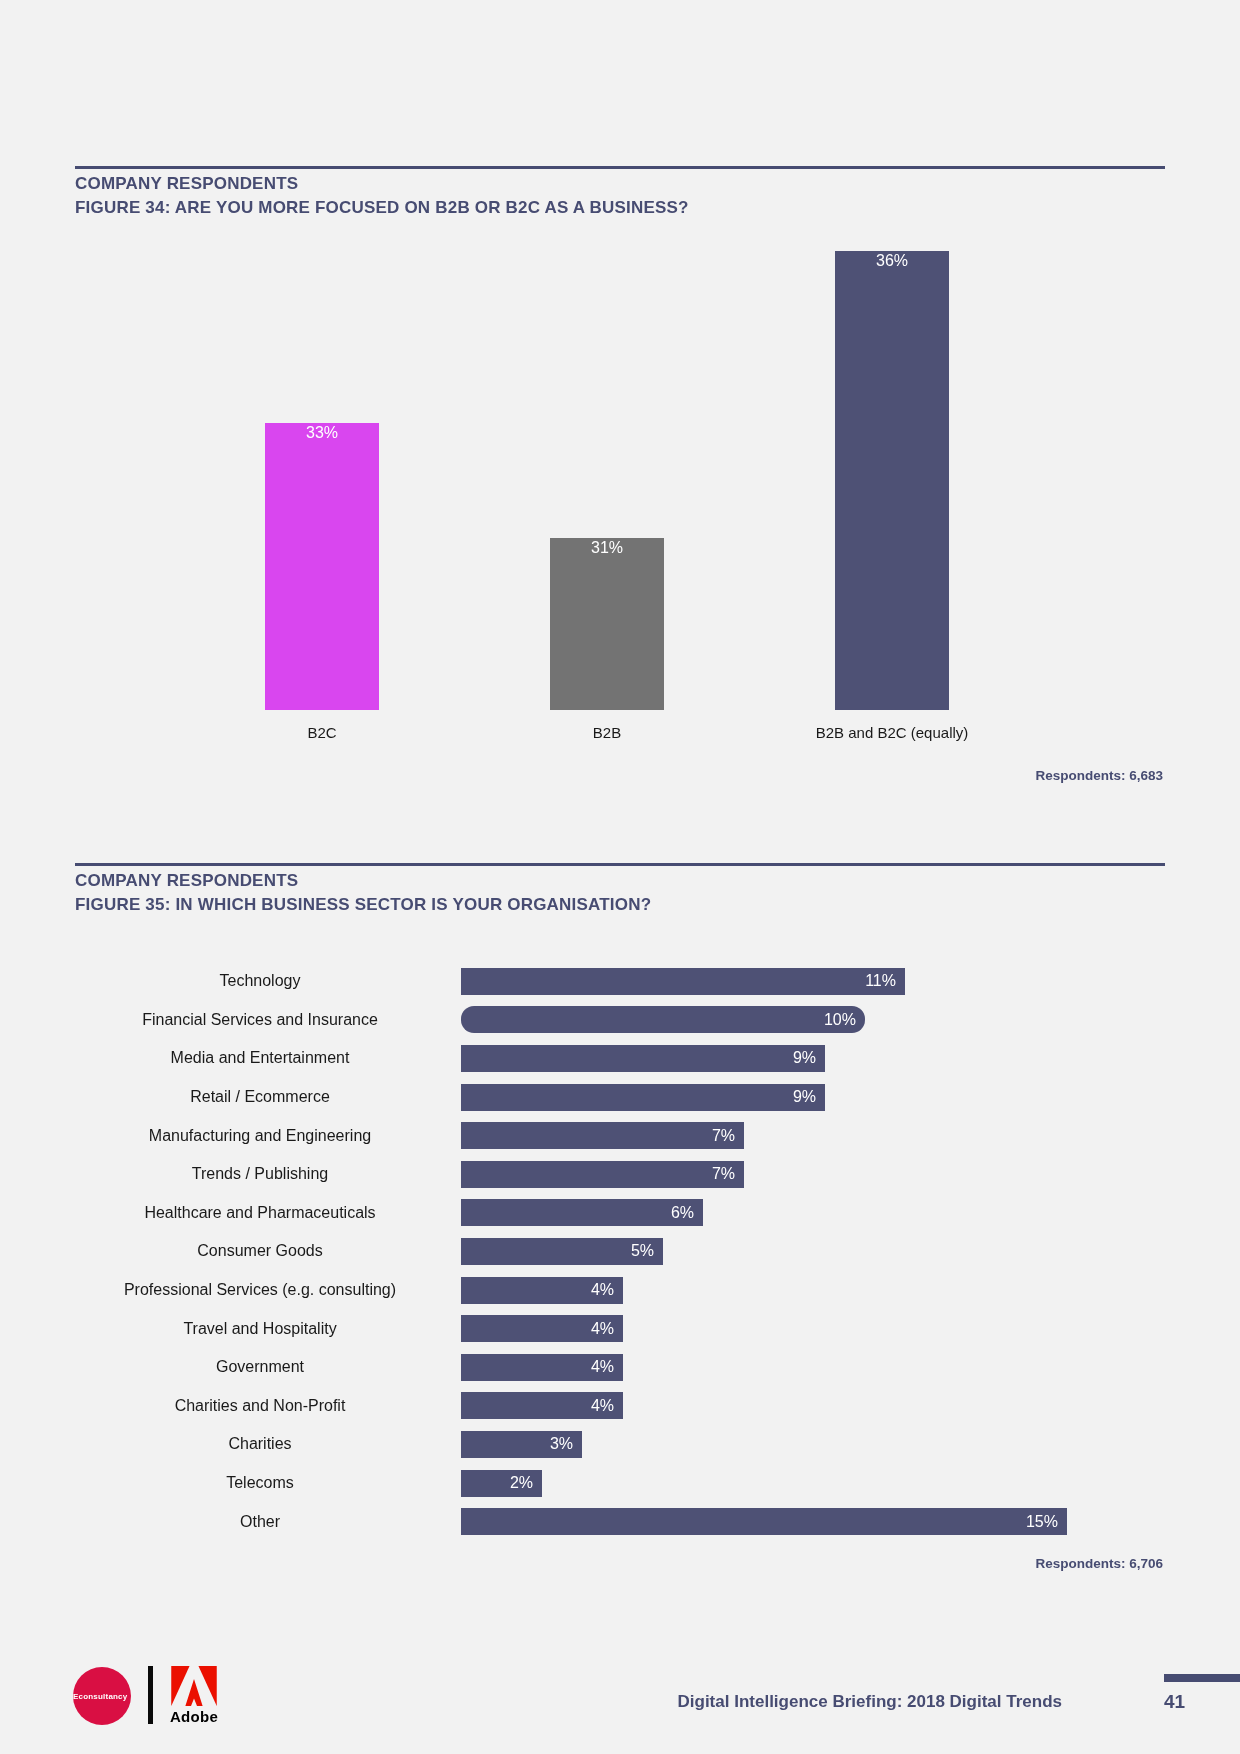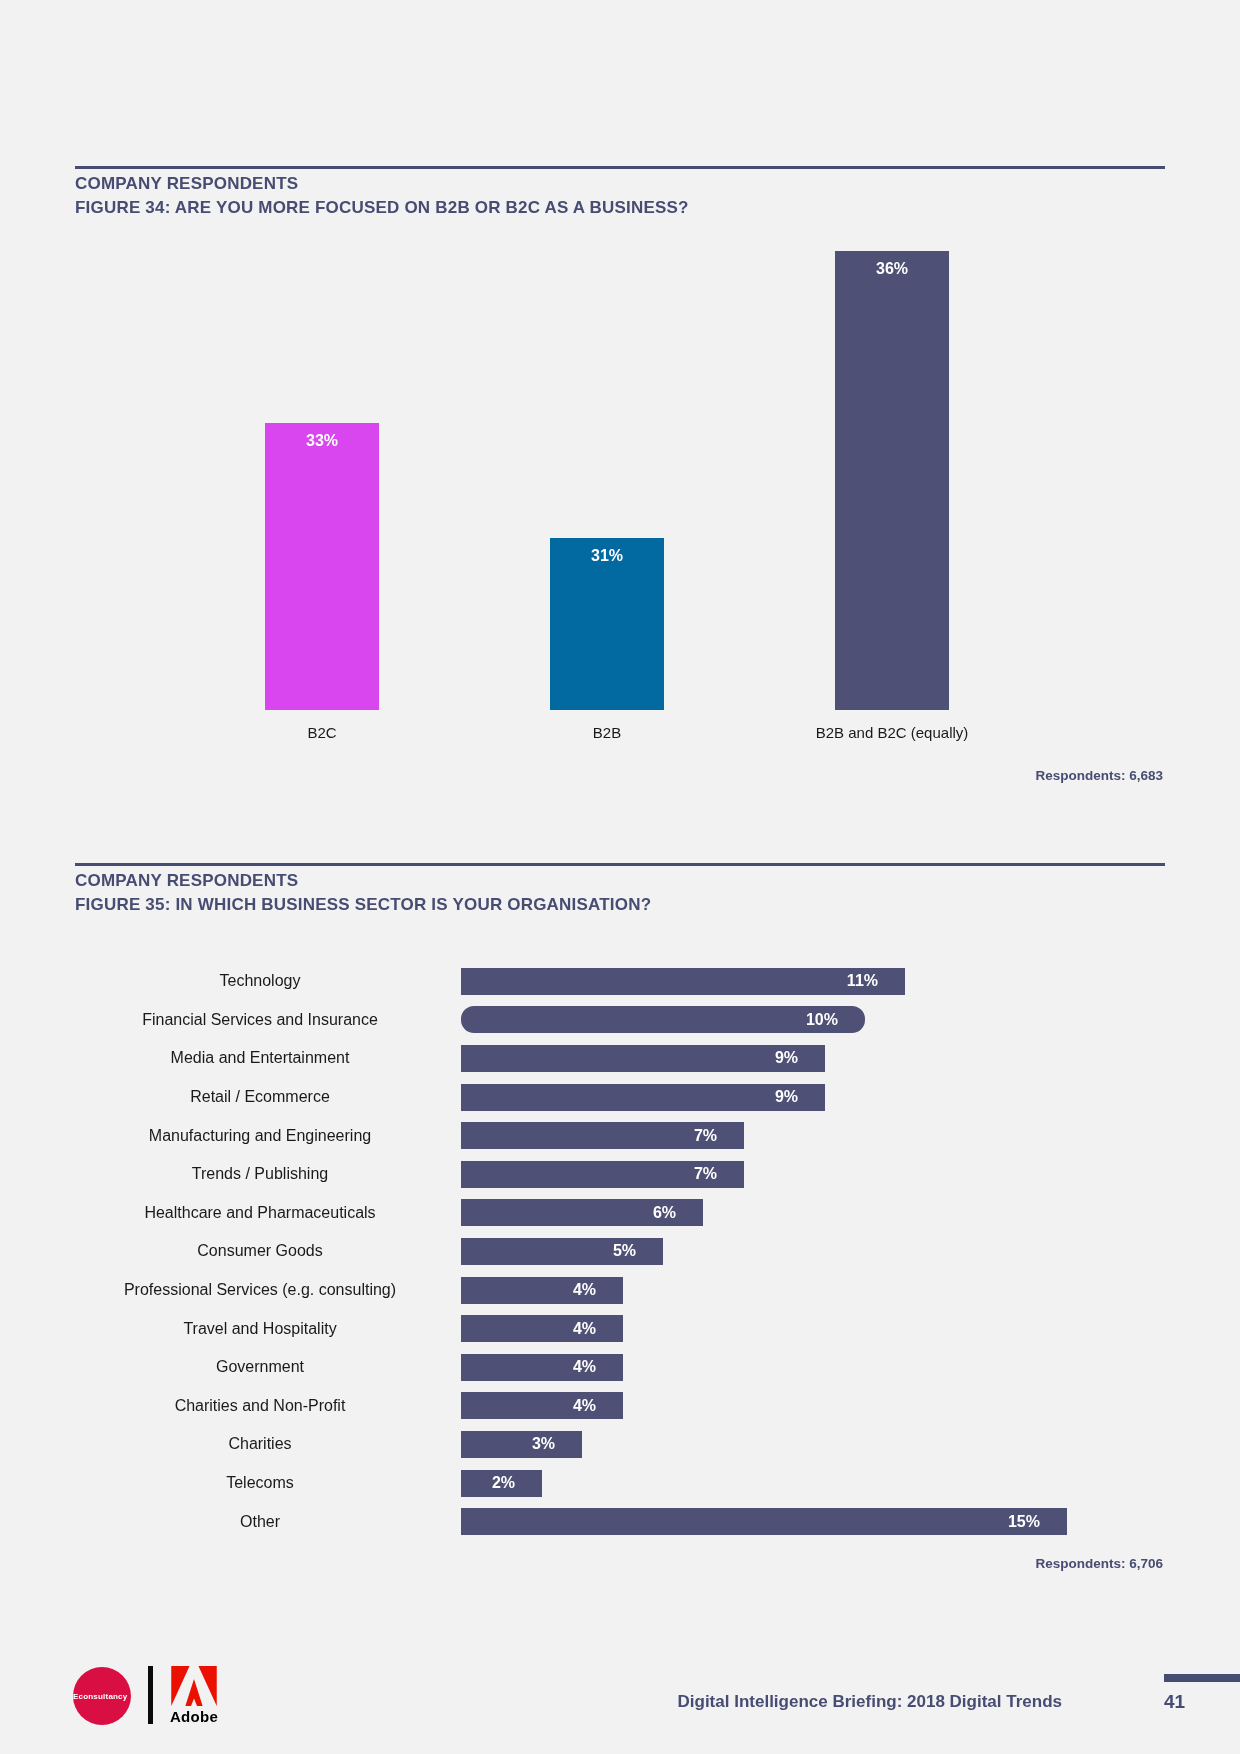--- a/index.html
+++ b/index.html
@@ -7,29 +7,29 @@
   body { font-family:"Liberation Sans", sans-serif; }
   .page { position:relative; width:1240px; height:1754px; margin:0 auto; background:#f2f2f2; overflow:hidden; }
 
   .rule { position:absolute; left:75px; width:1090px; height:3px; background:#474c72; }
   .sec-label, .fig-title { position:absolute; left:75px; font-size:17px; font-weight:bold; color:#474c72; letter-spacing:.2px; line-height:1.2; }
   .respondents { position:absolute; right:77px; font-size:13.5px; font-weight:bold; color:#474c72; }
 
   
   #vchart34 { position:absolute; left:75px; top:251px; width:1090px; height:459px; }
   .vbar { position:absolute; bottom:0; width:114px; background:#4e5175; text-align:center; }
-  .vbar-value { display:block; padding-top:9px; color:#ffffff; font-weight:bold; font-size:16px; }
+  .vbar-value { display:block; padding-top:1px; color:#ffffff; font-weight:normal; font-size:16px; }
   .vbar-cat { position:absolute; top:473px; width:300px; text-align:center; font-size:15px; color:#1a1a1a; }
 
   
   #hchart35 { position:absolute; left:75px; top:962px; width:1090px; }
   .hrow { display:flex; align-items:center; height:38.6px; }
   .hlabel { flex:none; width:370px; margin-right:16px; text-align:center; font-size:16px; color:#1a1a1a; white-space:nowrap; }
   .hbar { flex:none; height:27px; background:#4e5175; display:flex; align-items:center; justify-content:flex-end; }
-  .hbar-value { color:#ffffff; font-weight:bold; font-size:16px; padding-right:27px; }
+  .hbar-value { color:#ffffff; font-weight:normal; font-size:16px; padding-right:9px; }
 
   
   .econ-logo { position:absolute; left:73px; top:1667px; width:58px; height:58px; border-radius:50%;
                display:flex; align-items:center; justify-content:flex-start; color:#fff;
                font-size:8px; font-weight:bold; letter-spacing:.2px; }
   .logo-divider { position:absolute; left:148px; top:1666px; width:5px; height:58px; background:#0a0a0a; }
   .adobe-logo { position:absolute; left:164px; top:1666px; width:60px; text-align:center; }
   .adobe-logo svg { display:block; margin:0 auto; }
   .adobe-word { margin-top:2px; font-size:15px; font-weight:bold; color:#000; letter-spacing:.3px; }
   .report-title { position:absolute; right:178px; top:1692px; font-size:17px; font-weight:bold; color:#474c72; }
@@ -42,21 +42,21 @@
 <div class="page">
 
   <div class="rule" style="top:166px"></div>
   <div class="sec-label" style="top:174px">COMPANY RESPONDENTS</div>
   <div class="fig-title" style="top:198px">FIGURE 34: ARE YOU MORE FOCUSED ON B2B OR B2C AS A BUSINESS?</div>
   <div id="vchart34">
       <div class="vbar" style="left: 190px; height: 287px; background: #d946ef;">
         <span class="vbar-value">33%</span>
       </div>
       <div class="vbar-cat" style="left: 97px;">B2C</div>
-      <div class="vbar" style="left: 475px; height: 172px; background: #0369a1;">
+      <div class="vbar" style="left: 475px; height: 172px; background: #737373;">
         <span class="vbar-value">31%</span>
       </div>
       <div class="vbar-cat" style="left: 382px;">B2B</div>
       <div class="vbar" style="left: 760px; height: 459px; background: rgb(78, 81, 117);">
         <span class="vbar-value">36%</span>
       </div>
       <div class="vbar-cat" style="left: 667px;">B2B and B2C (equally)</div>
     </div>
   <div class="respondents" style="top:768px">Respondents: 6,683</div>
 

